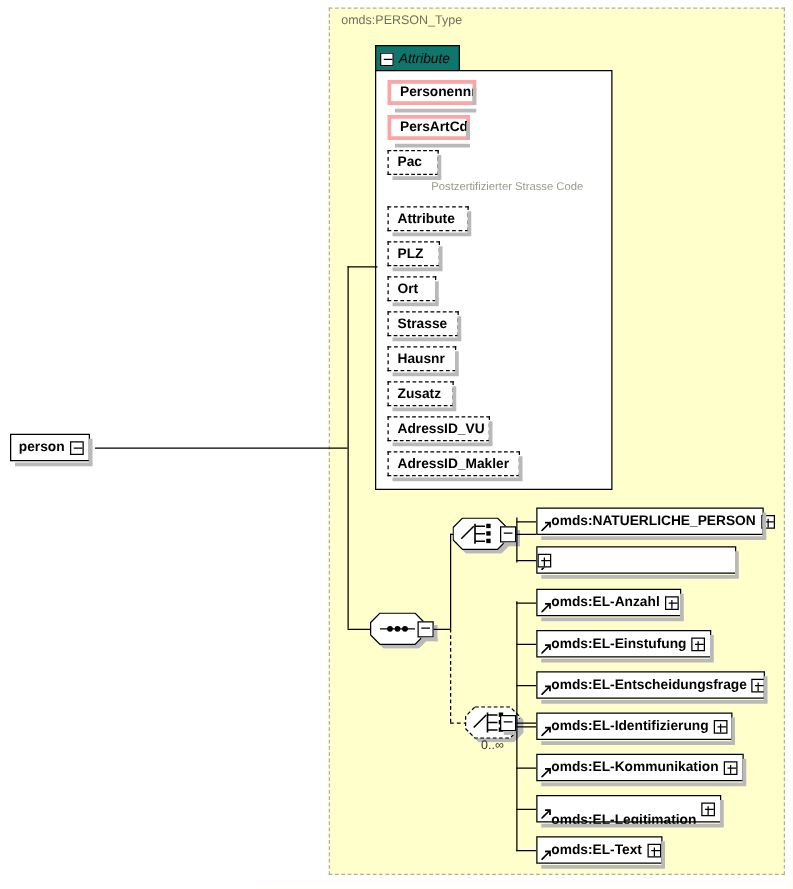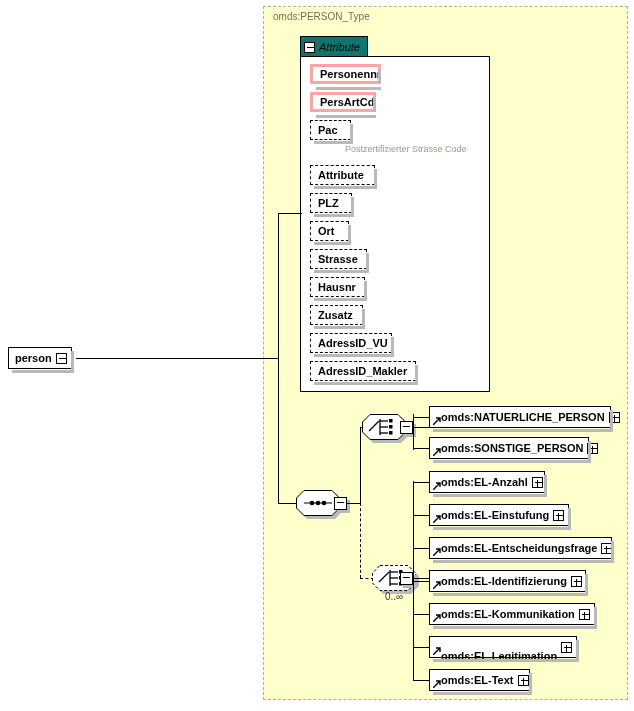--- a/index.html
+++ b/index.html
@@ -329,21 +329,20 @@
         <span class="txt" style="padding-left: 11px;">omds:NATUERLICHE_PERSON</span>
         <span class="pm plus"></span>
         <span class="shadow"></span>
         <span class="shadow-r"></span>
       </div>
       <div class="ln-h" style="left: 413px; top: 448px; width: 16px;"></div>
       <div class="el-box" style="left: 429px; top: 437px; width: 160px;">
         <svg class="el-ref-arrow" viewBox="0 0 8 8" width="8" height="8">
           <path d="M0 8 L7 1 M3 1 L7 1 L7 5" stroke="#000" stroke-width="1.4" fill="none"></path>
         </svg>
-        <span class="txt" style="padding-left: 11px;">omds:SONSTIGE_PERSON</span>
         <span class="pm plus"></span>
         <span class="shadow"></span>
         <span class="shadow-r"></span>
       </div>
       <div class="ln-h" style="left: 413px; top: 482px; width: 16px;"></div>
       <div class="el-box" style="left: 429px; top: 471px; width: 116px;">
         <svg class="el-ref-arrow" viewBox="0 0 8 8" width="8" height="8">
           <path d="M0 8 L7 1 M3 1 L7 1 L7 5" stroke="#000" stroke-width="1.4" fill="none"></path>
         </svg>
         <span class="txt" style="padding-left: 11px;">omds:EL-Anzahl</span>

